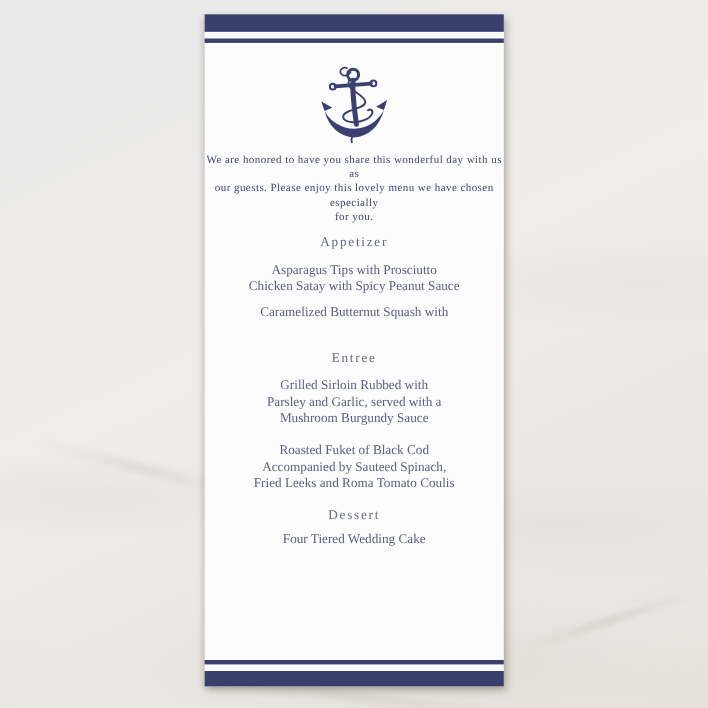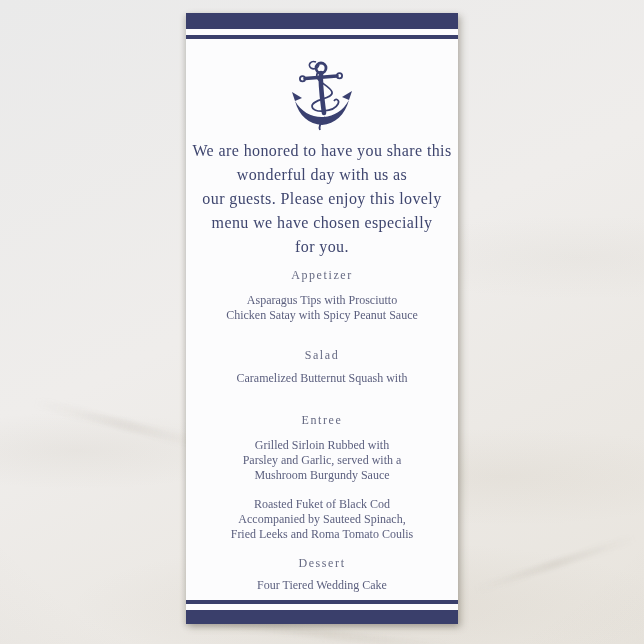--- a/index.html
+++ b/index.html
@@ -28,21 +28,21 @@
     box-shadow:3px 3px 7px rgba(115,108,96,.45), -2px 2px 5px rgba(115,108,96,.22);
     text-align:center;
   }
   .band-top{height:16px;background:#3a3f6b;}
   .gap-top{height:6px;background:#fcfcfd;}
   .rule-top{height:4px;background:#3a3f6b;}
   .rule-bottom{position:absolute;left:0;right:0;bottom:20px;height:4px;background:#3a3f6b;}
   .band-bottom{position:absolute;left:0;right:0;bottom:0;height:14px;background:#3a3f6b;}
 
   .anchor-wrap{margin-top:20px;height:72px;display:flex;justify-content:center;}
-  .intro{margin-top:8px;font-size:16px;line-height:24px;letter-spacing:.4px;color:#3f466f;}
+  .intro{margin-top:8px;font-size:10px;line-height:13px;letter-spacing:.4px;color:#3f466f;}
   .heading{font-size:12px;line-height:16px;letter-spacing:1.6px;color:#666a83;}
   .items{font-size:12px;line-height:15px;color:#5b5f7e;}
   .or-sep{font-size:12px;line-height:15px;color:#5b5f7e;}
 
   .mt8{margin-top:8px}.mt10{margin-top:10px}.mt24{margin-top:24px}
   .mt13{margin-top:13px}.mt14{margin-top:14px}.mt7{margin-top:7px}.mt26{margin-top:26px}
 </style>
 </head>
 <body>
 
@@ -84,21 +84,20 @@
 
     <div>
       <div class="heading mt8">Appetizer</div>
       <div class="items mt10">
         <div>Asparagus Tips with Prosciutto</div>
         <div>Chicken Satay with Spicy Peanut Sauce</div>
       </div>
     </div>
 
     <div>
-      <div class="heading mt24">Salad</div>
       <div class="items mt8">
         <div>Caramelized Butternut Squash with</div>
       </div>
     </div>
 
     <div>
       <div class="heading mt26">Entree</div>
       <div class="items mt10">
         <div>Grilled Sirloin Rubbed with</div>
         <div>Parsley and Garlic, served with a</div>

